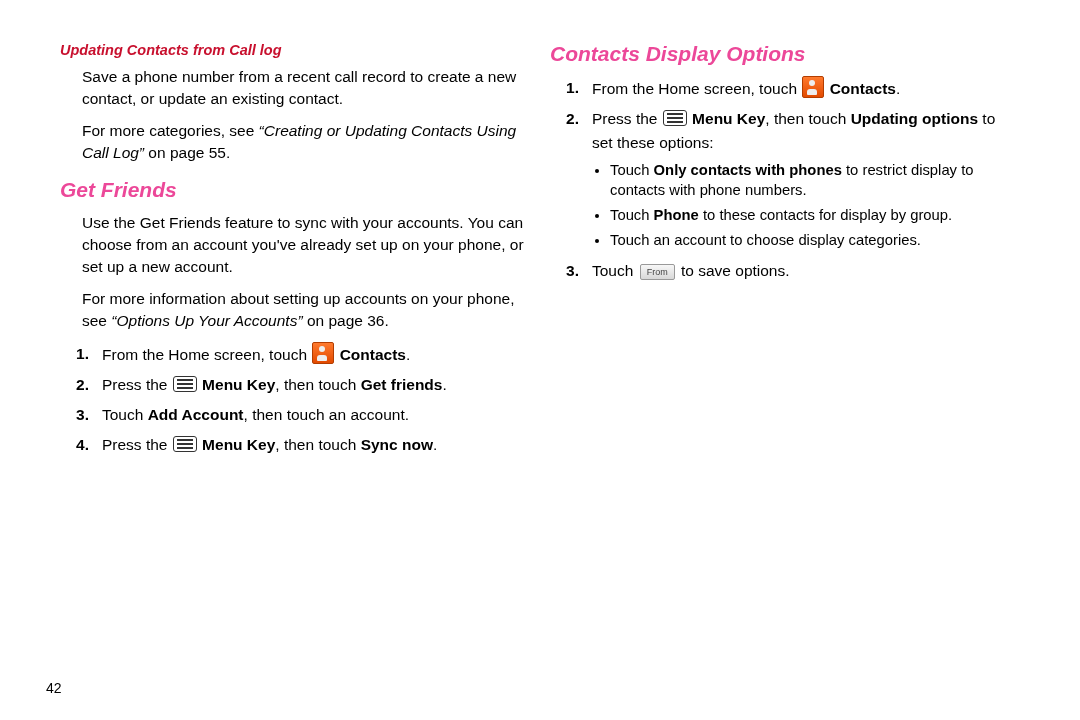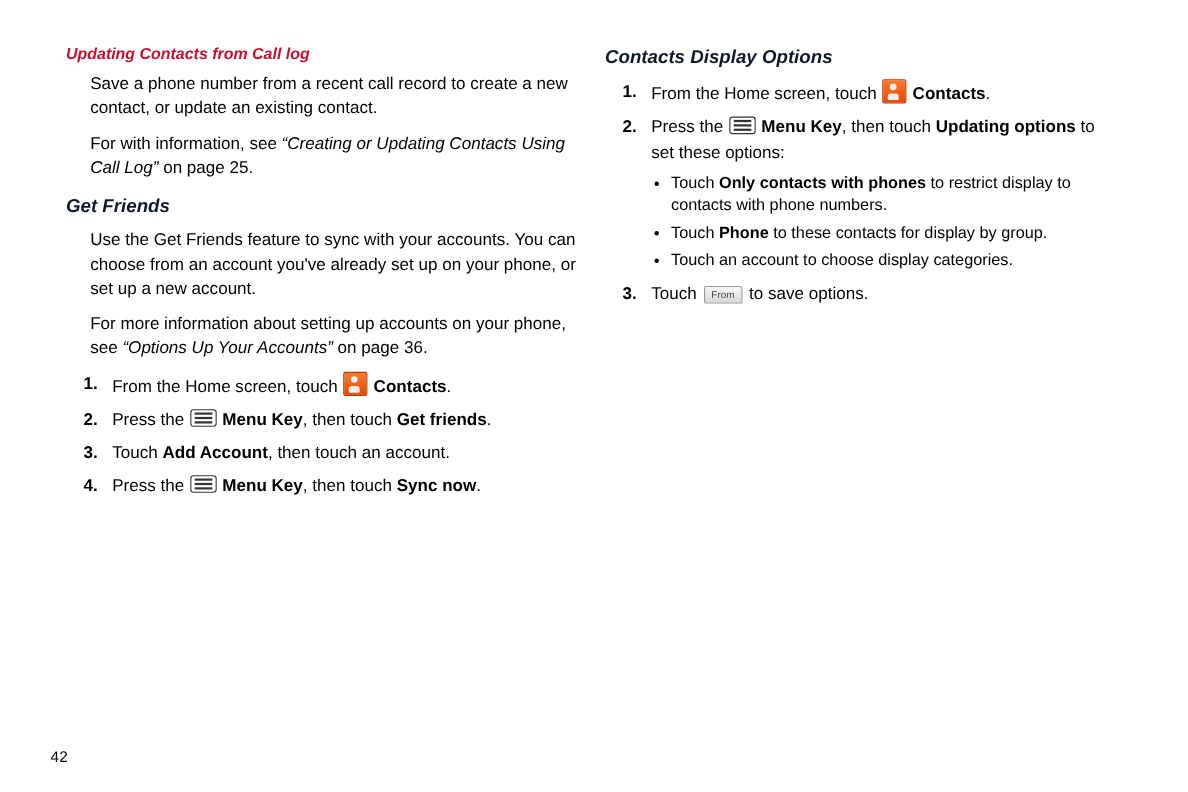--- a/index.html
+++ b/index.html
@@ -24,24 +24,24 @@
     min-width: 0;
   }
   .h-red {
     color: #c8102e;
     font-weight: 700;
     font-style: italic;
     font-size: 14.5px;
     margin: 0 0 8px 0;
   }
   .h-blue {
-    color: #0f172a;
+    color: #ec4899;
     font-weight: 700;
     font-style: italic;
-    font-size: 17px;
+    font-size: 21px;
     margin: 14px 0 10px 0;
   }
   .h-blue.first { margin-top: 0; }
   p.para {
     font-size: 15.5px;
     line-height: 1.42;
     margin: 0 0 10px 22px;
   }
   .ref-italic { font-style: italic; }
   ol.steps {
@@ -149,21 +149,21 @@
 
 <div class="page">
 
   <div class="col">
 
     <div class="h-red">Updating Contacts from Call log</div>
 
     <p class="para">Save a phone number from a recent call record to create a new contact, or update an existing contact.</p>
 
     <p class="para">
-      <span>For with information, see </span><span class="ref-italic">“Creating or Updating Contacts Using Call Log”</span><span> on page 25.</span>
+      <span>For more categories, see </span><span class="ref-italic">“Creating or Updating Contacts Using Call Log”</span><span> on page 55.</span>
     </p>
 
     <div class="h-blue">Get Friends</div>
 
     <p class="para">Use the Get Friends feature to sync with your accounts. You can choose from an account you've already set up on your phone, or set up a new account.</p>
 
     <p class="para">
       <span>For more information about setting up accounts on your phone, see </span><span class="ref-italic">“Options Up Your Accounts”</span><span> on page 36.</span>
     </p>
 

